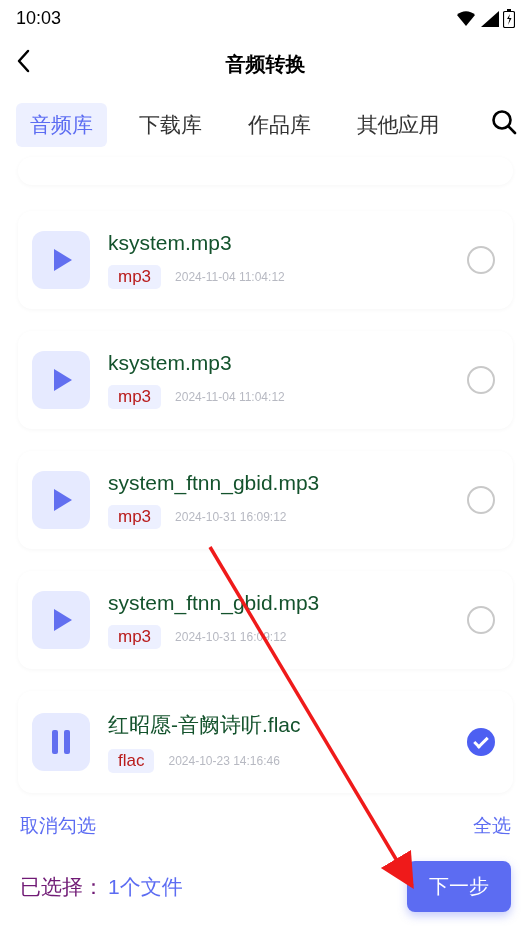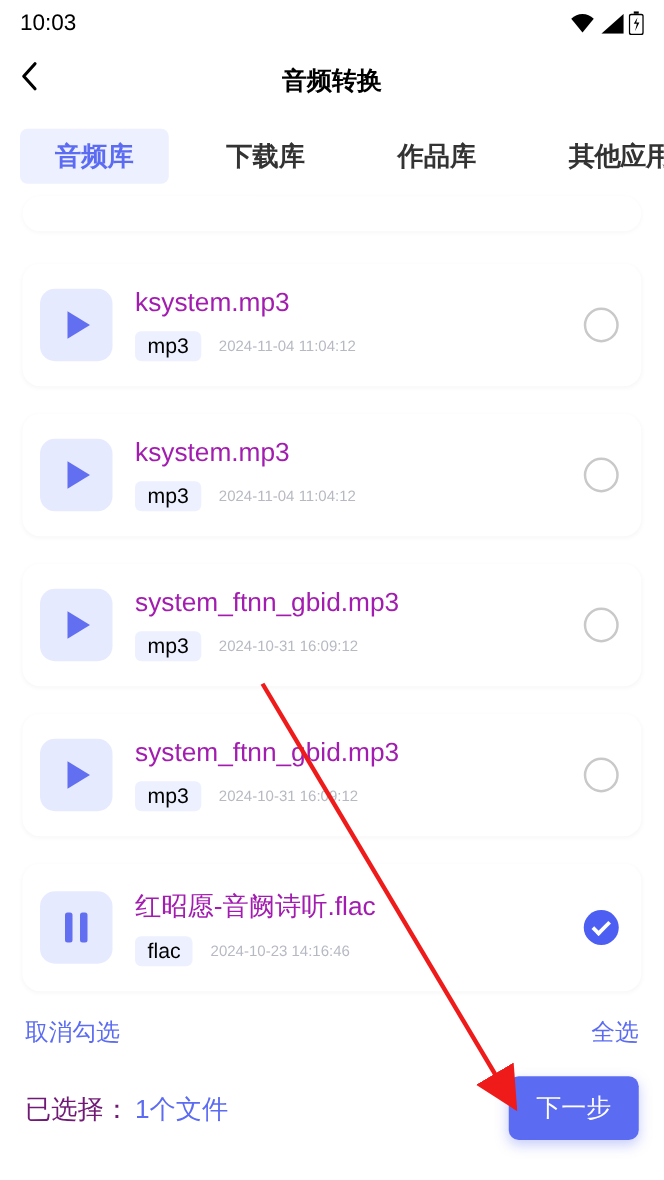--- a/index.html
+++ b/index.html
@@ -42,23 +42,23 @@
       font-weight: 700;
     }
     .tabs {
       display: flex;
       align-items: center;
       padding: 6px 8px 0 16px;
       gap: 0;
     }
     .tab {
       font-size: 21px;
-      font-weight: 700;
+      font-weight: 400;
       color: #333;
-      padding: 8px 28px;
+      padding: 8px 14px;
       border-radius: 6px;
       cursor: pointer;
       margin-right: 18px;
       white-space: nowrap;
     }
     .tab.active { background: #edf0ff; color: #5c6cf2; }
     .tab.last { margin-right: 4px; letter-spacing: -0.5px; }
     .search-icon { font-size: 26px; font-weight: 600; cursor: pointer; margin-left: auto; padding-right: 6px; }
 
     .spacer-card {
@@ -92,25 +92,25 @@
     .play-triangle {
       width: 0; height: 0;
       border-left: 18px solid #626ff0;
       border-top: 11px solid transparent;
       border-bottom: 11px solid transparent;
       margin-left: 4px;
     }
     .pause-bars { display: flex; gap: 6px; }
     .pause-bar { width: 6px; height: 24px; background: #626ff0; border-radius: 2px; }
     .meta { flex: 1; margin-left: 18px; min-width: 0; }
-    .fname { font-size: 21px; color: #a21caf; font-weight: 400; margin-bottom: 10px; white-space: nowrap; overflow: hidden; text-overflow: ellipsis; }
+    .fname { font-size: 21px; color: #14532d; font-weight: 400; margin-bottom: 10px; white-space: nowrap; overflow: hidden; text-overflow: ellipsis; }
     .sub { display: flex; align-items: center; gap: 14px; }
     .badge {
       background: #edf0ff;
-      color: #000000;
+      color: #b91c1c;
       font-size: 17px;
       font-weight: 500;
       padding: 2px 10px;
       border-radius: 5px;
     }
     .ts { color: #b7b9c2; font-size: 12px; }
     .check {
       width: 28px; height: 28px;
       border-radius: 50%;
       border: 2.5px solid #c9c9c9;

